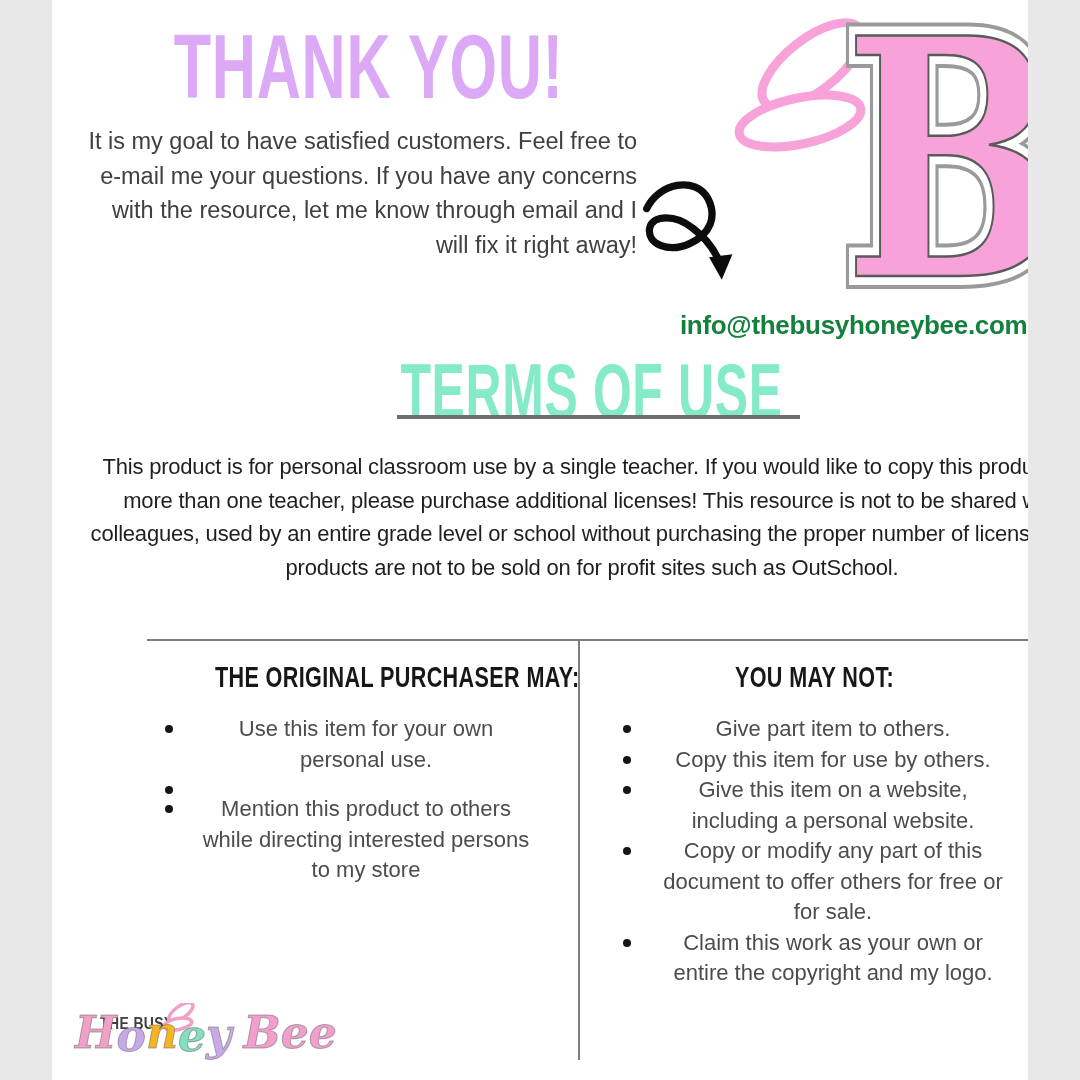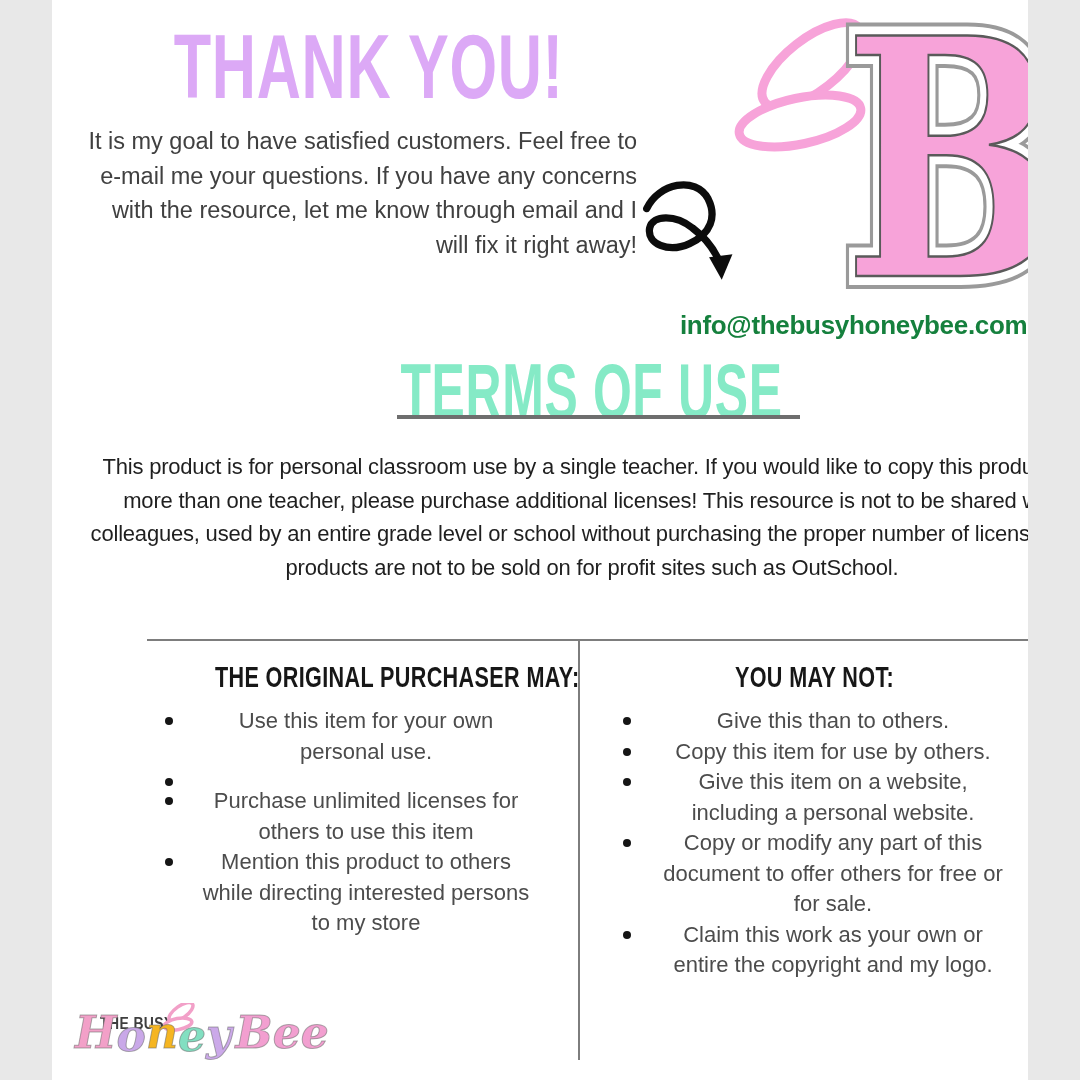--- a/index.html
+++ b/index.html
@@ -34,21 +34,21 @@
     font-size:22px; line-height:33.5px; text-align:center; color:#1f1f1f; letter-spacing:-0.2px;
   }
   .hline { position:absolute; left:95px; top:639px; width:890px; height:2px; background:#7d7d7d; }
   .vline { position:absolute; left:526px; top:639px; width:2px; height:421px; background:#7d7d7d; }
 
   .tu-col { position:absolute; top:662px; }
   .tu-col.left  { left:92px;  width:420px; }
   .tu-col.right { left:548px; width:430px; }
   .tu-head-wrap { width:100%; text-align:center; }
   .tu-head { font-size:30px; color:#171717; transform:scaleX(0.72); letter-spacing:0.5px; }
-  .tu-list { margin-top:14px; }
+  .tu-list { margin-top:22px; }
   .tu-item { display:flex; align-items:flex-start; }
   .dot-cell { width:50px; display:flex; justify-content:center; padding-top:11px; flex:0 0 auto; }
   .dot { width:8px; height:8px; border-radius:50%; background:#151515; }
   .item-text { flex:1; text-align:center; font-size:22px; line-height:30.5px; color:#4c4c4c; padding-right:26px; }
   .tu-col.right .dot-cell { width:54px; }
   .tu-col.right .item-text { padding-right:18px; }
 
   .footer-logo { position:absolute; left:23px; top:1003px; width:220px; height:70px; }
   .busy-text-wrap { position:absolute; left:25px; top:0;margin-top:11px; }
   .busy-text { font-size:17px; font-weight:700; color:#3e3e3e; letter-spacing:0.5px;
@@ -56,21 +56,21 @@
   .mini-wings { position:absolute; left:88px; top:0px; width:46px; height:32px; }
   .honey-row { position:absolute; left:0; top:8px; white-space:nowrap;
                font-family:"DejaVu Serif", serif; font-style:italic; font-weight:700;
                font-size:44px; line-height:1; -webkit-text-stroke:1px rgba(110,110,110,0.55); }
   .honey-row .hl { display:inline-block; }
   .hl-h { color:var(--c-honey-h,#F2A0C8); }
   .hl-o { color:var(--c-honey-o,#C9A8E8); transform:translateY(3px); }
   .hl-n { color:var(--c-honey-n,#F5B521); }
   .hl-e { color:var(--c-honey-e,#82DFC1); transform:translateY(3px); }
   .hl-y { color:var(--c-honey-y,#CBA9E9); transform:translateY(2px); }
-  .hl-bee { color:var(--c-honey-bee,#F29FD0); margin-left:4px; }
+  .hl-bee { color:var(--c-honey-bee,#F29FD0); margin-left:12px; }
 </style>
 </head>
 <body>
 
 <div class="page">
 
   <div class="thank-title-wrap">
     <span class="cond thank-title">THANK YOU!</span>
   </div>
   <p class="thank-body">It is my goal to have satisfied customers. Feel free to e-mail me your questions. If you have any concerns with the resource, let me know through email and I will fix it right away!</p>
@@ -114,41 +114,35 @@
       </div>
       <div class="tu-item">
         <span class="dot-cell">
             <span class="dot"></span>
           </span>
       </div>
       <div class="tu-item">
         <span class="dot-cell">
             <span class="dot"></span>
           </span>
-        <div class="item-text">Purchase unlimited licenses for others to use this item</div>
-      </div>
-      <div class="tu-item">
-        <span class="dot-cell">
-            <span class="dot"></span>
-          </span>
         <div class="item-text">Mention this product to others while directing interested persons to my store</div>
       </div>
     </div>
   </div>
 
   <div class="tu-col right">
     <div class="tu-head-wrap">
       <span class="cond tu-head">YOU MAY NOT:</span>
     </div>
     <div class="tu-list">
       <div class="tu-item">
         <span class="dot-cell">
             <span class="dot"></span>
           </span>
-        <div class="item-text">Give this than to others.</div>
+        <div class="item-text">Give part item to others.</div>
       </div>
       <div class="tu-item">
         <span class="dot-cell">
             <span class="dot"></span>
           </span>
         <div class="item-text">Copy this item for use by others.</div>
       </div>
       <div class="tu-item">
         <span class="dot-cell">
             <span class="dot"></span>

